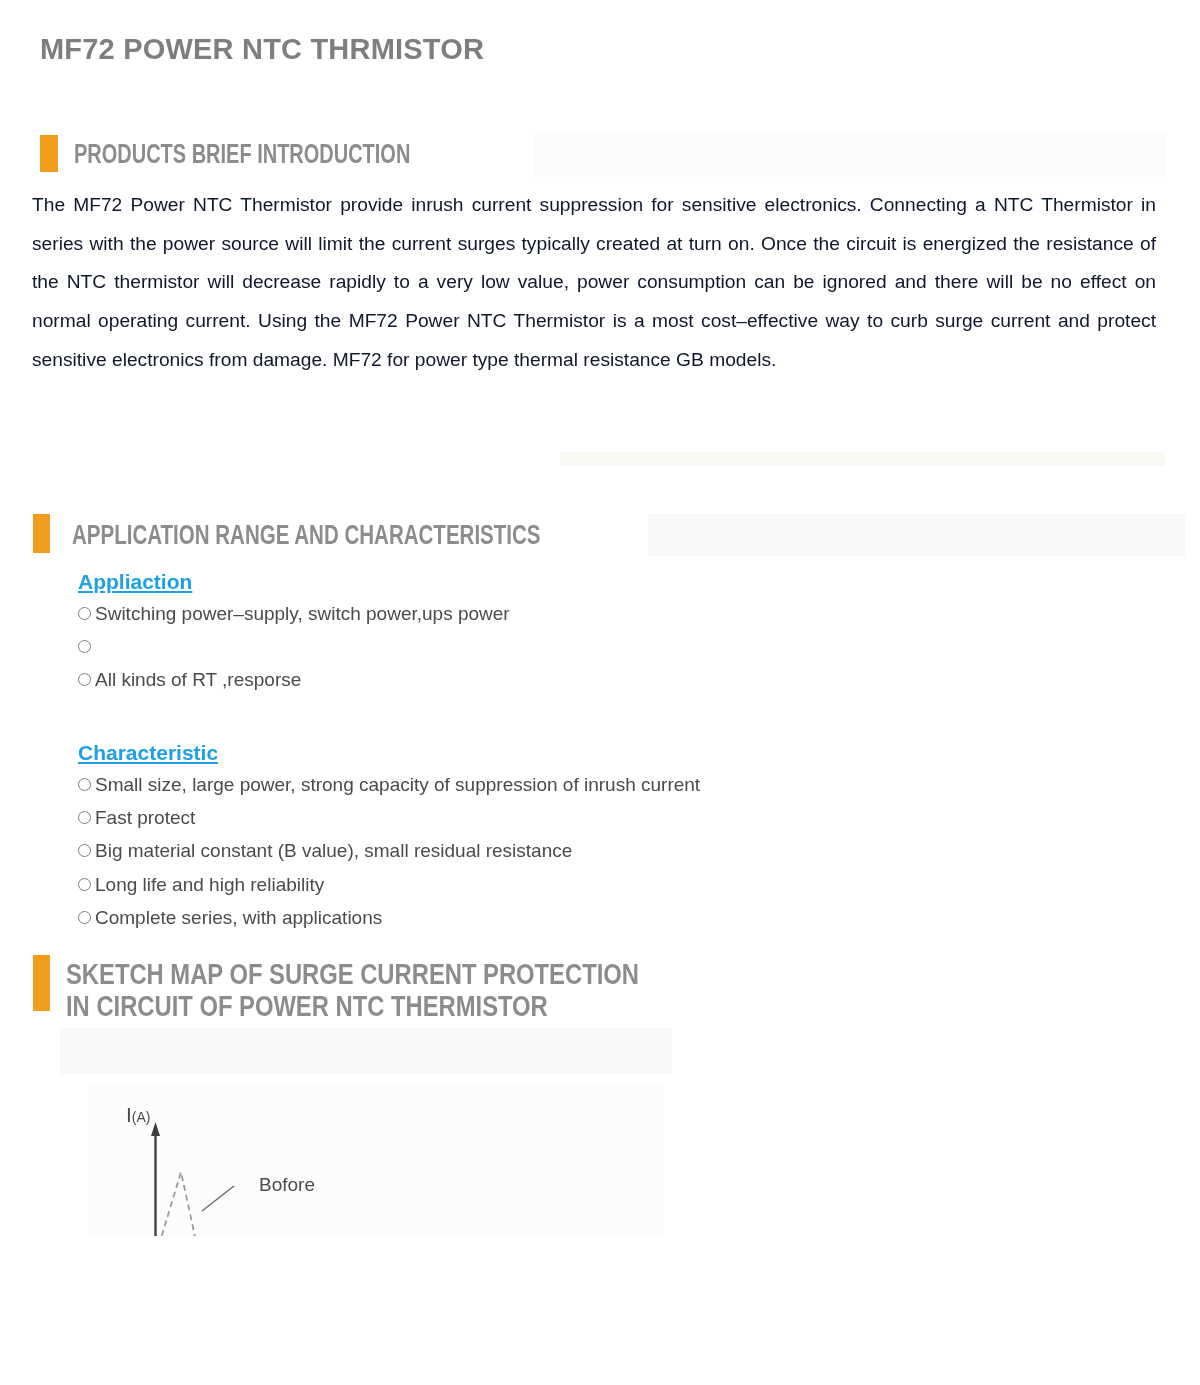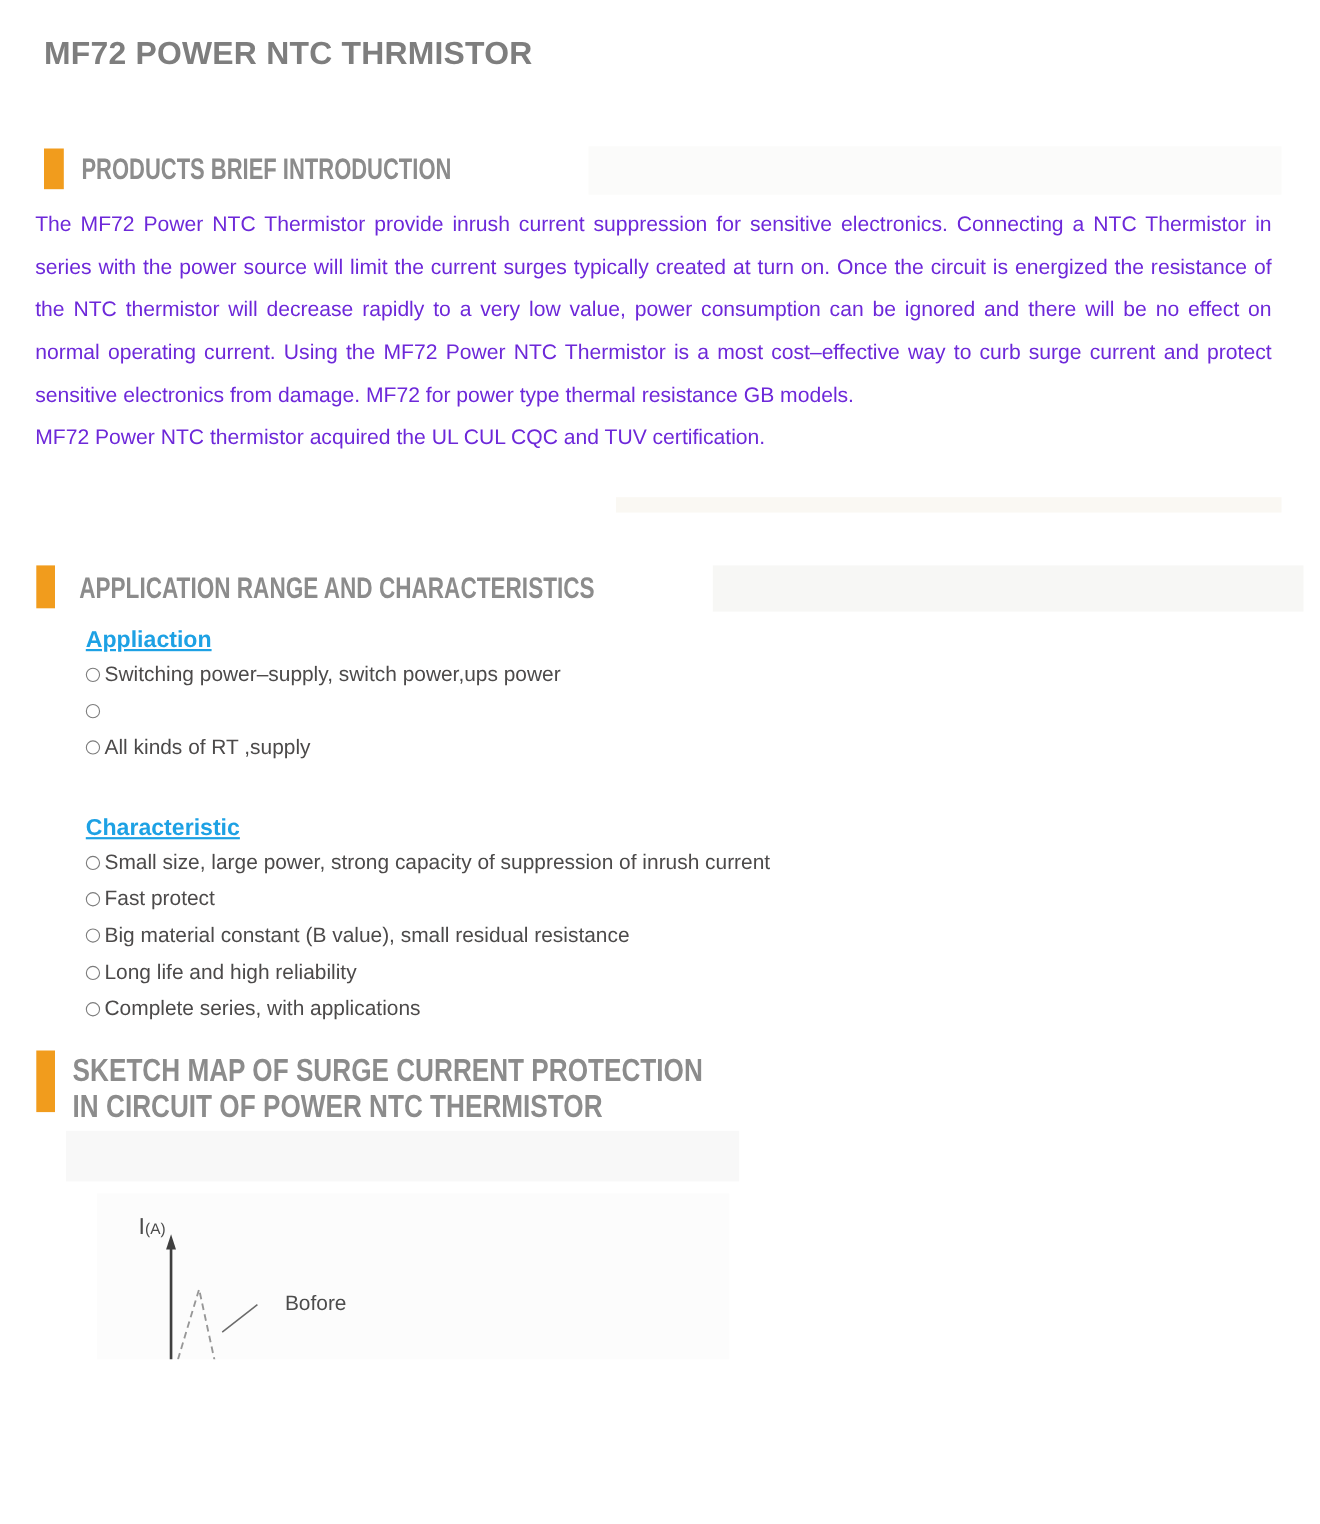--- a/index.html
+++ b/index.html
@@ -52,21 +52,21 @@
   .head-1 { left: 74px; top: 139px; font-size: 27px; transform: scaleX(0.74); }
   .head-2 { left: 72px; top: 520px; font-size: 27px; transform: scaleX(0.76); }
   .head-3 { left: 66px; top: 958px; font-size: 29px; line-height: 32px; transform: scaleX(0.82); }
 
   .intro-text {
     position: absolute;
     left: 32px; top: 186px;
     width: 1124px;
     font-size: 19.2px;
     line-height: 38.7px;
-    color: #6d28d9;
+    color: #0f172a;
   }
   .intro-text p.justified { text-align: justify; }
 
   .subhead {
     position: absolute;
     left: 78px;
     font-size: 21px;
     font-weight: bold;
     color: #1da1e4;
     white-space: nowrap;
@@ -117,38 +117,37 @@
   <div class="wm wm-d"></div>
   <div class="wm wm-e"></div>
 
   <div class="doc-title">MF72 POWER NTC THRMISTOR</div>
 
   <div class="accent-bar bar-1"></div>
   <div class="section-heading head-1">PRODUCTS BRIEF INTRODUCTION</div>
 
   <div class="intro-text">
     <p class="justified">The MF72 Power NTC Thermistor provide inrush current suppression for sensitive electronics. Connecting a NTC Thermistor in series with the power source will limit the current surges typically created at turn on. Once the circuit is energized the resistance of the NTC thermistor will decrease rapidly to a very low value, power consumption can be ignored and there will be no effect on normal operating current. Using the MF72 Power NTC Thermistor is a most cost–effective way to curb surge current and protect sensitive electronics from damage. MF72 for power type thermal resistance GB models.</p>
-    <p>MF72 Power NTC thermistor acquired the UL CUL CQC and TUV certification.</p>
   </div>
 
   <div class="accent-bar bar-2"></div>
   <div class="section-heading head-2">APPLICATION RANGE AND CHARACTERISTICS</div>
 
   <div class="subhead subhead-app">Appliaction</div>
   <ul class="bullet-list list-app">
     <li class="bullet-item">
       <span class="ring"></span>
       <span>Switching power–supply, switch power,ups power</span>
     </li>
     <li class="bullet-item">
       <span class="ring"></span>
     </li>
     <li class="bullet-item">
       <span class="ring"></span>
-      <span>All kinds of RT ,supply</span>
+      <span>All kinds of RT ,resporse</span>
     </li>
   </ul>
 
   <div class="subhead subhead-char">Characteristic</div>
   <ul class="bullet-list list-char">
     <li class="bullet-item">
       <span class="ring"></span>
       <span>Small size, large power, strong capacity of suppression of inrush current</span>
     </li>
     <li class="bullet-item">

